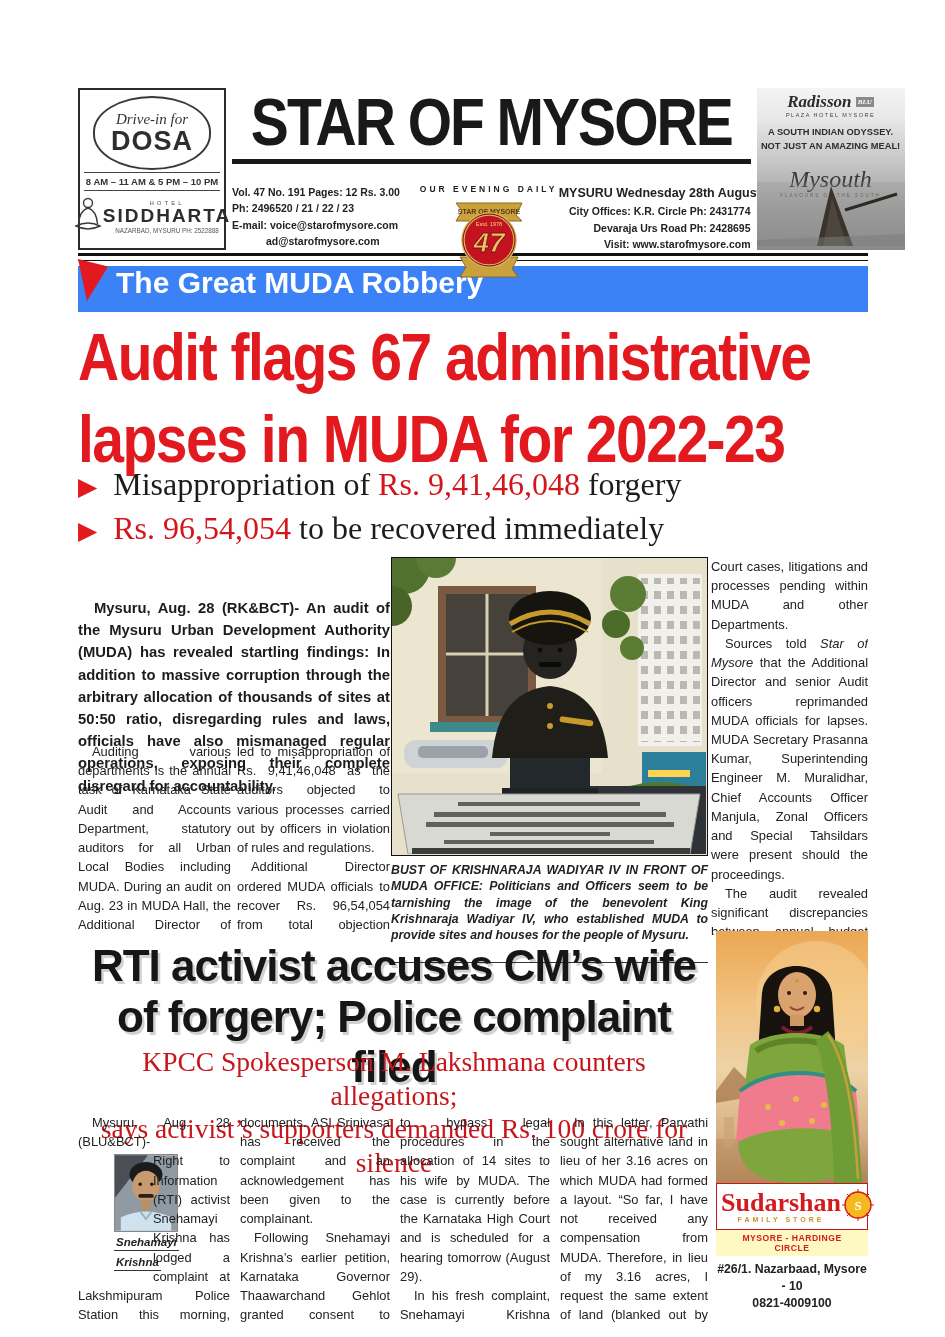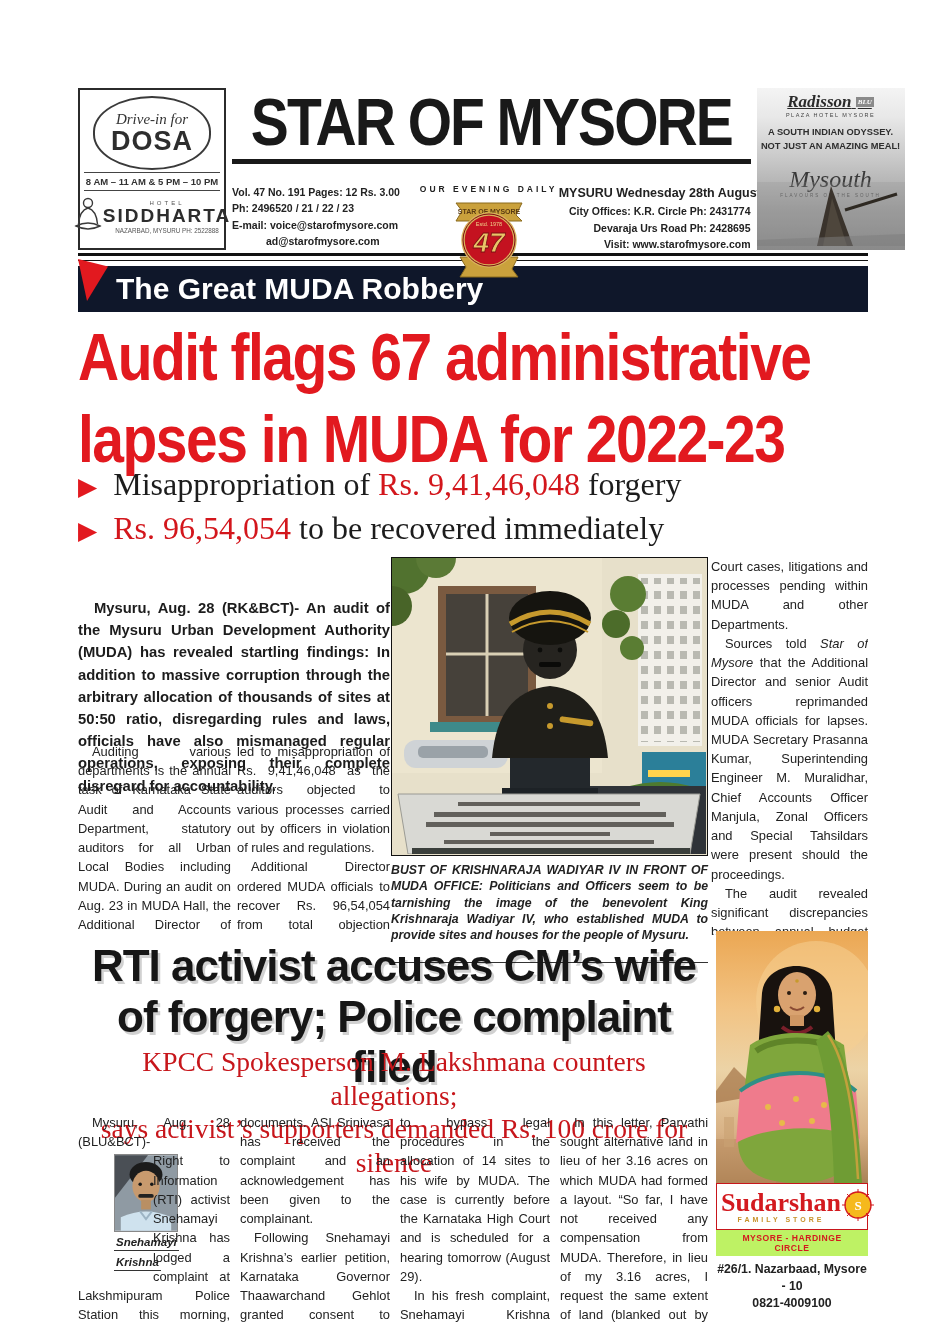--- a/index.html
+++ b/index.html
@@ -25,31 +25,31 @@
   .mh-bar { height:5px; background:#191919; margin-top:14px; }
   .mh-info { display:flex; margin-top:20px; text-align:left; }
   .mh-left { width:36%; font-size:10.5px; font-weight:bold; color:#222; line-height:1.55; }
   .mh-center { width:27%; text-align:center; position:relative; }
   .mh-tagline { font-size:8.5px; font-weight:bold; letter-spacing:3px; color:#222; white-space:nowrap; }
   .mh-emblem { position:relative; z-index:5; margin-top:1px; }
   .mh-right { width:37%; text-align:right; font-size:10.5px; font-weight:bold; color:#222; line-height:1.55; }
   .mh-date { font-size:12.5px; font-weight:bold; white-space:nowrap; }
 
   .ad-radisson { width:148px; height:162px; flex:none; position:relative; background:linear-gradient(180deg,#f4f4f4 0%,#e8e8e8 18%,#c7c7c7 45%,#9f9f9f 75%,#8a8a8a 100%); overflow:hidden; text-align:center; }
-  .rad-brand { font-family:"Liberation Serif", serif; font-style:italic; font-weight:bold; font-size:17px; color:#2b2b2b; padding-top:4px;text-decoration:underline; }
+  .rad-brand { font-family:"Liberation Serif", serif; font-style:italic; font-weight:bold; font-size:17px; color:#2b2b2b; padding-top:4px; }
   .rad-blu { font-size:7px; font-weight:bold; color:#fff; background:#8a8a8a; padding:1px 2px; vertical-align:3px; }
   .rad-sub { font-size:5.5px; letter-spacing:1.5px; color:#444; }
   .rad-head { font-size:9.3px; font-weight:bold; color:#2e2e2e; margin-top:8px; line-height:1.5; }
   .rad-script { font-family:"Liberation Serif", serif; font-style:italic; font-size:24px; color:#3a3a3a; margin-top:12px; }
   .rad-script-sub { font-size:4.5px; letter-spacing:2px; color:#555; }
   .rad-boat { position:absolute; bottom:0; left:0; }
 
   
   .rules { position:absolute; left:78px; top:253px; width:790px; height:8px; border-top:3.5px solid #111; border-bottom:1.5px solid #111; }
-  .banner { position:absolute; left:78px; top:266px; width:790px; height:46px; background:#0f172a; display:flex; align-items:center; }
+  .banner { position:absolute; left:78px; top:266px; width:790px; height:46px; background:#3b82f6; display:flex; }
   .banner-flag { position:absolute; left:0px; top:-7px; width:30px; height:42px; background:#e2191f; clip-path:polygon(0 0,100% 18%,30% 100%); }
   .banner-label { color:#fff; font-size:30px; font-weight:bold; padding-left:38px; letter-spacing:0px; }
 
   
   .lead-headline { position:absolute; left:78px; top:316px; width:790px; color:#e2191f; font-weight:900; font-size:57px; letter-spacing:-1.5px; line-height:1.22; transform:scaleY(1.18); transform-origin:top; white-space:nowrap; }
   .bullets { position:absolute; left:78px; top:462px; width:790px; font-family:"Liberation Serif", serif; font-size:32px; color:#1c1c1c; line-height:1.38; }
   .bullet-row { display:flex; align-items:baseline; }
   .bullet-arrow { color:#e2191f; font-size:25px; margin-right:16px; flex:none; }
   .amt { color:#d3161c; }
 
@@ -82,21 +82,21 @@
   .krishna-cap + .krishna-cap { border-bottom:1px solid #333; }
 
   
   .ad-sudarshan { position:absolute; left:716px; top:931px; width:152px; height:345px; }
   .sud-img { position:relative; width:152px; height:252px; background:linear-gradient(180deg,#eba753 0%,#f2c383 30%,#ecd3a6 55%,#d8b286 80%,#a98256 100%); overflow:hidden; }
   .sud-tag { position:absolute; left:10px; top:10px; color:#fdf6ea; font-family:"Liberation Serif", serif; font-weight:bold; font-size:25px; line-height:1.25; text-shadow:0 1px 2px rgba(120,70,20,.5); z-index:3; }
   .sud-box { border:1.5px solid #c7161b; background:#fff; height:47px; display:flex; align-items:center; padding:2px 4px; }
   .sud-brand-wrap { flex:1; text-align:center; }
   .sud-brand { font-family:"Liberation Serif", serif; font-weight:bold; font-size:26px; color:#d31a1f; line-height:1; }
   .sud-family { font-size:7px; letter-spacing:3px; color:#c7922a; font-weight:bold; }
-  .sud-strip { background:#bef264; color:#d31a1f; font-size:8.6px; font-weight:bold; text-align:center; padding:3px 8px; letter-spacing:.5px; }
+  .sud-strip { background:#fef9c3; color:#d31a1f; font-size:8.6px; font-weight:bold; text-align:center; padding:3px 8px; letter-spacing:.5px; }
   .sud-addr { text-align:center; font-size:12.3px; font-weight:bold; color:#222; line-height:1.4; margin-top:5px; }
 </style>
 </head>
 <body>
 
 <div class="page">
 
   <div class="header">
 
     <div class="ad-dosa">

